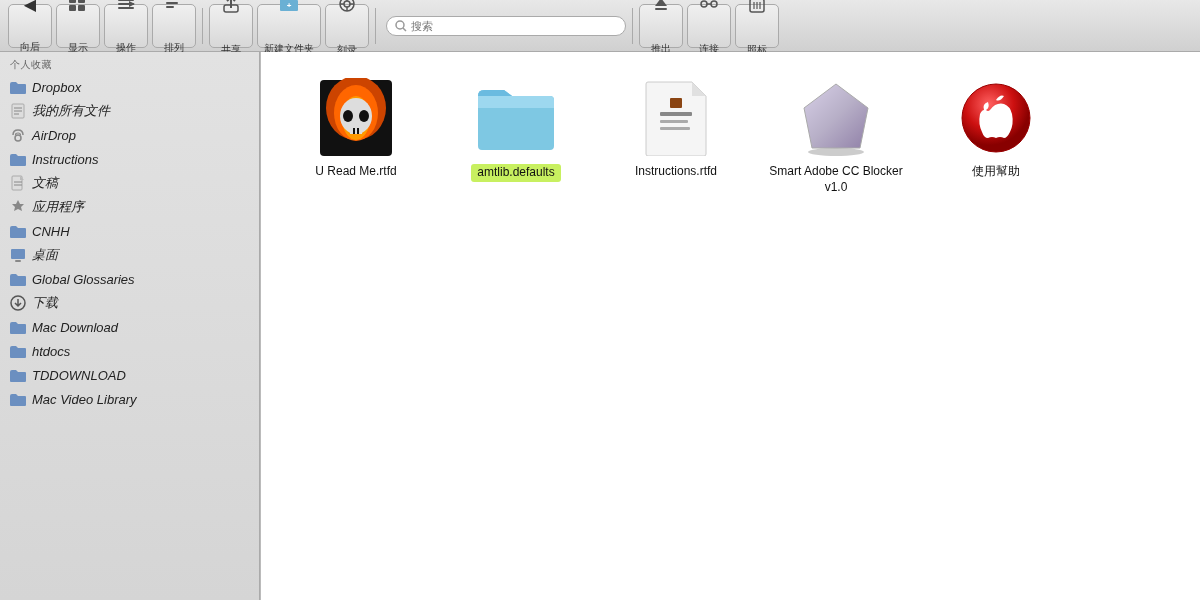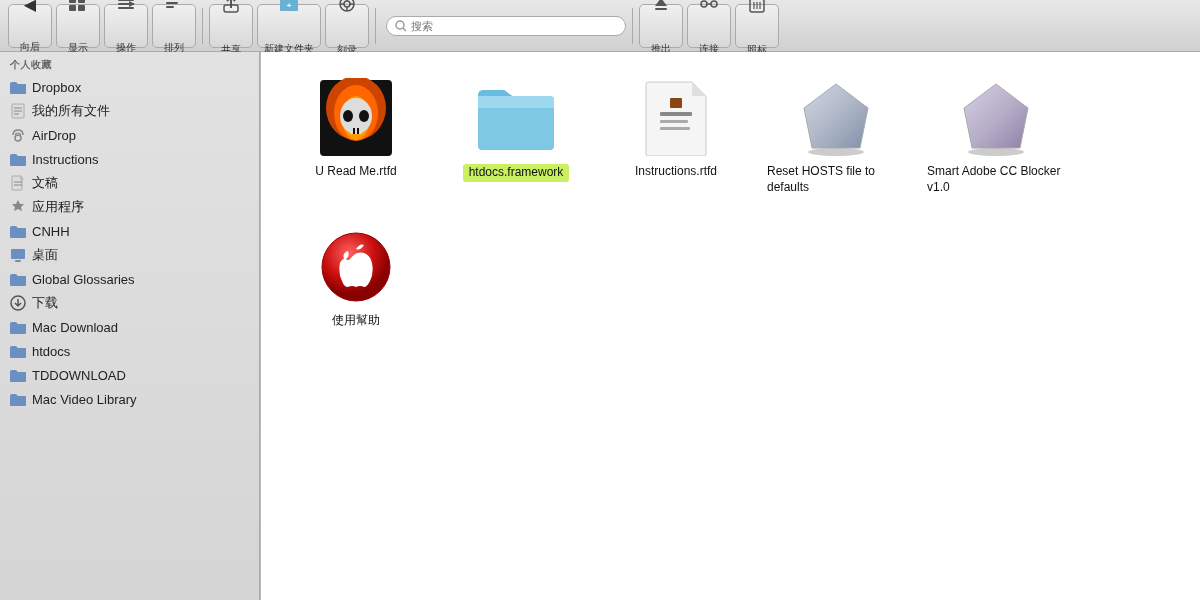--- a/index.html
+++ b/index.html
@@ -77,35 +77,36 @@
     .sidebar {
       width: 260px;
       min-width: 260px;
       background: linear-gradient(to bottom, #e2e2e2, #d5d5d5);
       border-right: 1px solid #aaa;
       overflow-y: auto;
       height: 100%;
     }
     .sidebar-section-label {
       font-size: 10px;
-      font-weight: bold;
+      font-weight: normal;
       color: #666;
       padding: 6px 10px 3px 10px;
       text-transform: uppercase;
       letter-spacing: 0.5px;
     }
     .sidebar-item {
       display: flex;
       align-items: center;
       padding: 3px 10px;
       font-size: 13px;
       color: #222;
       cursor: pointer;
       gap: 6px;
       height: 24px;
+      font-style: italic;
     }
     .sidebar-icon {
       width: 16px;
       height: 16px;
       display: flex;
       align-items: center;
       justify-content: center;
       flex-shrink: 0;
     }
 
@@ -138,20 +139,21 @@
     .file-icon-area {
       width: 80px;
       height: 80px;
       display: flex;
       align-items: center;
       justify-content: center;
       margin-bottom: 6px;
     }
     .file-name {
       font-size: 12px;
+      text-align: center;
       color: #111;
       line-height: 1.3;
       word-break: break-word;
     }
 
     
     ::-webkit-scrollbar { width: 8px; }
     ::-webkit-scrollbar-track { background: #e0e0e0; }
     ::-webkit-scrollbar-thumb { background: #aaa; border-radius: 4px; }
   </style>
@@ -440,61 +442,40 @@
 
       <div class="file-item highlighted">
         <div class="file-icon-area">
 
           <svg width="80" height="72" viewBox="0 0 80 72" xmlns="http://www.w3.org/2000/svg">
             <path d="M2 14 Q2 8 8 8 L28 8 L36 14 L74 14 Q78 14 78 18 L78 64 Q78 68 74 68 L6 68 Q2 68 2 64 Z" fill="#7ec8e3"></path>
             <path d="M2 14 Q2 8 8 8 L28 8 L36 14 L74 14 Q78 14 78 18 L78 26 L2 26 Z" fill="#9dd8ef"></path>
             <path d="M2 14 Q2 8 8 8 L28 8 L36 14" fill="#6abbe0"></path>
           </svg>
         </div>
-        <span class="file-name">htdocs.framework</span>
+        <span class="file-name">amtlib.defaults</span>
       </div>
 
       <div class="file-item">
         <div class="file-icon-area">
 
           <svg width="64" height="76" viewBox="0 0 64 76" xmlns="http://www.w3.org/2000/svg">
             <path d="M4 2 L48 2 L62 16 L62 74 Q62 76 60 76 L4 76 Q2 76 2 74 L2 4 Q2 2 4 2 Z" fill="#f5f5f5" stroke="#ccc" stroke-width="1"></path>
             <path d="M48 2 L48 16 L62 16 Z" fill="#e0e0e0"></path>
 
             <rect x="16" y="32" width="32" height="4" rx="1" fill="#888"></rect>
             <rect x="16" y="40" width="28" height="3" rx="1" fill="#aaa"></rect>
             <rect x="16" y="47" width="30" height="3" rx="1" fill="#aaa"></rect>
 
             <rect x="26" y="18" width="12" height="10" rx="1" fill="#8b4513"></rect>
           </svg>
         </div>
         <span class="file-name">Instructions.rtfd</span>
       </div>
 
-      <div class="file-item">
-        <div class="file-icon-area">
-
-          <svg width="72" height="76" viewBox="0 0 72 76" xmlns="http://www.w3.org/2000/svg">
-
-            <ellipse cx="36" cy="72" rx="28" ry="4" fill="rgba(0,0,0,0.2)"></ellipse>
-
-            <polygon points="36,4 68,28 60,68 12,68 4,28" fill="url(#crystal-grad)" stroke="#aaa" stroke-width="1"></polygon>
-            <defs>
-              <linearGradient id="crystal-grad" x1="0%" y1="0%" x2="100%" y2="100%">
-                <stop offset="0%" style="stop-color:#d0d8e8"></stop>
-                <stop offset="50%" style="stop-color:#b0b8c8"></stop>
-                <stop offset="100%" style="stop-color:#8090a8"></stop>
-              </linearGradient>
-            </defs>
-
-            <polygon points="36,4 68,28 52,16" fill="rgba(255,255,255,0.3)"></polygon>
-          </svg>
-        </div>
-        <span class="file-name">Reset HOSTS file to defaults</span>
-      </div>
 
       <div class="file-item">
         <div class="file-icon-area">
           <svg width="72" height="76" viewBox="0 0 72 76" xmlns="http://www.w3.org/2000/svg">
             <ellipse cx="36" cy="72" rx="28" ry="4" fill="rgba(0,0,0,0.2)"></ellipse>
             <polygon points="36,4 68,28 60,68 12,68 4,28" fill="url(#crystal-grad2)" stroke="#aaa" stroke-width="1"></polygon>
             <defs>
               <linearGradient id="crystal-grad2" x1="0%" y1="0%" x2="100%" y2="100%">
                 <stop offset="0%" style="stop-color:#d8d0e8"></stop>
                 <stop offset="50%" style="stop-color:#b8b0c8"></stop>

